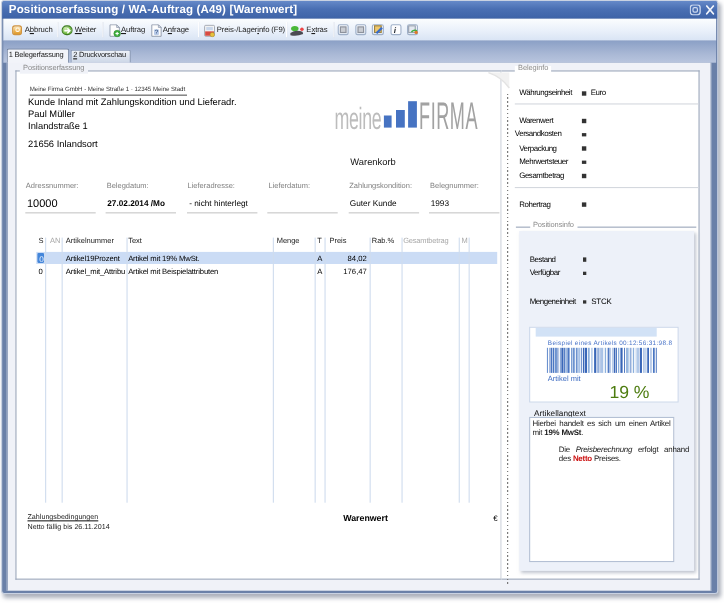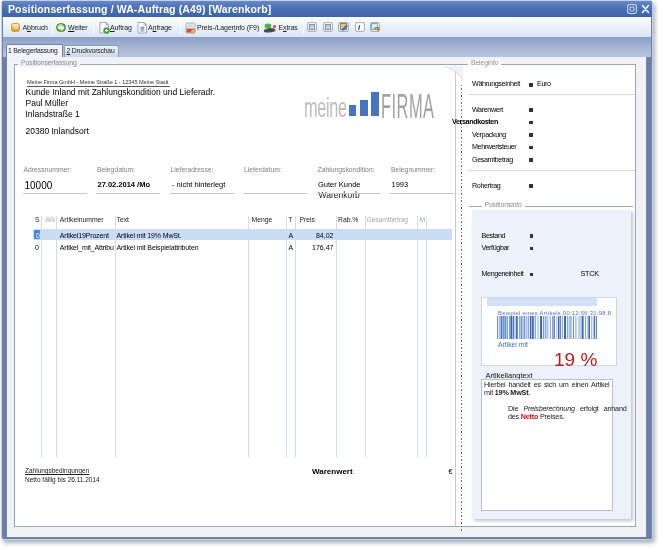--- a/index.html
+++ b/index.html
@@ -6,21 +6,21 @@
   body{font-family:"Liberation Sans", sans-serif;}
   .a{position:absolute;}
   .t{position:absolute;white-space:nowrap;line-height:1;}
   u{text-decoration:underline;}
 </style></head>
 <body>
 
 <div class="a" id="win" style="left:1px;top:0px;width:652px;height:540px;background:#6a80a8;border:1px solid #c9d2e2;border-radius:3px;box-shadow:2px 3px 4px rgba(100,110,130,.55);"></div>
 
 <div class="a" style="left:2px;top:1px;width:650px;height:16px;background:linear-gradient(180deg,#6589c8 0%,#4a6fb3 45%,#3e63a7 100%);border-radius:2px 2px 0 0;"></div>
-<div class="t" style="left:8px;top:4px;font-size:10.5px;font-weight:bold;letter-spacing:0.12px;color:#fff;">Positionserfassung / WA-Auftrag (A49) [Warenkorb]</div>
+<div class="t" style="left:8px;top:4px;font-size:10.5px;font-weight:bold;letter-spacing:0.12px;color:#fff;">Positionserfassung / WA-Auftrag (A49) [Warenwert]</div>
 <svg class="a" style="left:627px;top:4px;" width="24" height="10" viewBox="0 0 24 10">
  <rect x="0.5" y="0.5" width="9" height="9" rx="2.5" fill="none" stroke="#cdd9ef" stroke-width="1.2"></rect>
  <rect x="3" y="3" width="4" height="4" rx="1.2" fill="none" stroke="#cdd9ef" stroke-width="1.1"></rect>
  <path d="M15.5 1.5 L21.5 8.5 M21.5 1.5 L15.5 8.5" stroke="#f2f5fb" stroke-width="1.6" stroke-linecap="round"></path>
 </svg>
 
 <div class="a" style="left:3px;top:17px;width:648px;height:19.5px;background:linear-gradient(180deg,#fbfdfe 0%,#e9f0fa 55%,#d9e4f4 100%);"></div>
 <div id="toolbar">
 
  <div class="a" style="left:52.4px;top:20px;width:1px;height:13.5px;background:#b9c5d8;border-right:1px solid #fdfdfe;"></div>
@@ -110,29 +110,29 @@
 </svg>
 <div class="a" style="left:460.6px;top:85px;width:1.4px;height:446px;background:repeating-linear-gradient(180deg,#6d6d6d 0px,#6d6d6d 1.4px,transparent 1.4px,transparent 3.5px);"></div>
 
 <div id="doccontent">
 
  <div class="t" style="left:27px;top:80px;font-size:5.6px;letter-spacing:-0.05px;color:#333;">Meine Firma GmbH - Meine Straße 1 - 12345 Meine Stadt</div>
  <div class="a" style="left:27px;top:85.6px;width:143px;height:0.8px;background:#555;"></div>
  <div class="t" style="left:25.5px;top:88px;font-size:8.5px;color:#000;">Kunde Inland mit Zahlungskondition und Lieferadr.</div>
  <div class="t" style="left:25.5px;top:99px;font-size:8.5px;color:#000;">Paul Müller</div>
  <div class="t" style="left:25.5px;top:110px;font-size:8.5px;color:#000;">Inlandstraße 1</div>
- <div class="t" style="left:25.5px;top:126.5px;font-size:8.5px;color:#000;">20380 Inlandsort</div>
+ <div class="t" style="left:25.5px;top:126.5px;font-size:8.5px;color:#000;">21656 Inlandsort</div>
 
  <div class="t" style="left:303.5px;top:93.7px;font-size:28px;color:#bcbcbc;letter-spacing:-0.5px;transform:scale(0.58,1);transform-origin:0 0;">meine</div>
  <div class="a" style="left:349px;top:104.5px;width:7px;height:11.5px;background:#4673c2;"></div>
  <div class="a" style="left:359.5px;top:99.5px;width:8px;height:16.5px;background:#4673c2;"></div>
  <div class="a" style="left:370.5px;top:92px;width:8px;height:24px;background:#4673c2;"></div>
  <div class="t" style="left:380.5px;top:87.5px;font-size:35px;color:#a2a2a2;letter-spacing:1px;transform:scale(0.47,1);transform-origin:0 0;">FIRMA</div>
 
- <div class="t" style="left:318.5px;top:143px;font-size:8.5px;color:#111;margin-top:48px;">Warenkorb</div>
+ <div class="t" style="left:318.5px;top:143px;font-size:8.5px;color:#111;">Warenkorb</div>
 
  <div class="t" style="left:23.5px;top:167px;font-size:6.8px;color:#808080;">Adressnummer:</div>
  <div class="t" style="left:97px;top:167px;font-size:6.8px;color:#808080;">Belegdatum:</div>
  <div class="t" style="left:170.5px;top:167px;font-size:6.8px;color:#808080;">Lieferadresse:</div>
  <div class="t" style="left:244px;top:167px;font-size:6.8px;color:#808080;">Lieferdatum:</div>
  <div class="t" style="left:317.5px;top:167px;font-size:6.8px;color:#808080;">Zahlungskondition:</div>
  <div class="t" style="left:391px;top:167px;font-size:6.8px;color:#808080;">Belegnummer:</div>
 
  <div class="t" style="left:24.5px;top:181px;font-size:10px;color:#000;">10000</div>
  <div class="t" style="left:97.5px;top:181px;font-size:7.5px;color:#000;font-weight:bold;">27.02.2014 /Mo</div>
@@ -189,42 +189,42 @@
  <div class="t" style="left:448.5px;top:467.5px;font-size:7.2px;letter-spacing:-0.4px;color:#000;">€</div>
 </div>
 <div id="rightpanel">
 
  <div class="t" style="left:472px;top:80.3px;font-size:7.2px;letter-spacing:-0.4px;color:#000;">Währungseinheit</div>
  <div class="a" style="left:529px;top:83.2px;width:3.5px;height:3.5px;background:#333;"></div>
  <div class="t" style="left:537px;top:80.3px;font-size:7.2px;letter-spacing:-0.4px;color:#000;">Euro</div>
  <div class="a" style="left:467.5px;top:93.7px;width:167px;height:1px;background:#d4d8de;"></div>
  <div class="t" style="left:472px;top:105.8px;font-size:7.2px;letter-spacing:-0.4px;color:#000;">Warenwert</div>
  <div class="a" style="left:529px;top:108.4px;width:3.5px;height:3.5px;background:#333;"></div>
- <div class="t" style="left:452px;top:118.4px;font-size:7.2px;letter-spacing:-0.4px;color:#000;font-weight:bold;">Versandkosten</div>
+ <div class="t" style="left:468px;top:118.4px;font-size:7.2px;letter-spacing:-0.4px;color:#000;">Versandkosten</div>
  <div class="a" style="left:529px;top:120.9px;width:3.5px;height:3.5px;background:#333;"></div>
  <div class="t" style="left:472px;top:130.9px;font-size:7.2px;letter-spacing:-0.4px;color:#000;">Verpackung</div>
  <div class="a" style="left:529px;top:133.4px;width:3.5px;height:3.5px;background:#333;"></div>
  <div class="t" style="left:472px;top:143.2px;font-size:7.2px;letter-spacing:-0.4px;color:#000;">Mehrwertsteuer</div>
  <div class="a" style="left:529px;top:145.8px;width:3.5px;height:3.5px;background:#333;"></div>
  <div class="t" style="left:472px;top:155.5px;font-size:7.2px;letter-spacing:-0.4px;color:#000;">Gesamtbetrag</div>
  <div class="a" style="left:529px;top:158px;width:3.5px;height:3.5px;background:#333;"></div>
  <div class="a" style="left:467.5px;top:170.3px;width:167px;height:1px;background:#d4d8de;"></div>
  <div class="t" style="left:472px;top:181.8px;font-size:7.2px;letter-spacing:-0.4px;color:#000;">Rohertrag</div>
  <div class="a" style="left:529px;top:184.4px;width:3.5px;height:3.5px;background:#333;"></div>
 
  <div class="a" style="left:469px;top:205.5px;width:164px;height:1px;background:#9aa6ba;"></div>
  <div class="t" style="left:481.5px;top:202.2px;font-size:6.8px;letter-spacing:-0.1px;color:#8a8a8a;background:#fff;padding:0 3px;">Positionsinfo</div>
  <div class="a" style="left:471.5px;top:209.5px;width:159px;height:309.5px;background:#edf1f9;box-shadow:2px 2px 3px rgba(130,140,160,.5);"></div>
  <div class="t" style="left:481.5px;top:231.8px;font-size:7.2px;letter-spacing:-0.4px;color:#000;">Bestand</div>
  <div class="a" style="left:529.5px;top:234.3px;width:3.5px;height:3.5px;background:#333;"></div>
  <div class="t" style="left:481.5px;top:244.3px;font-size:7.2px;letter-spacing:-0.4px;color:#000;">Verfügbar</div>
  <div class="a" style="left:529.5px;top:246.8px;width:3.5px;height:3.5px;background:#333;"></div>
  <div class="t" style="left:481.5px;top:270.1px;font-size:7.2px;letter-spacing:-0.4px;color:#000;">Mengeneinheit</div>
  <div class="a" style="left:529.5px;top:272.6px;width:3.5px;height:3.5px;background:#333;"></div>
- <div class="t" style="left:537.5px;top:270.4px;font-size:7.2px;letter-spacing:-0.2px;color:#000;margin-left:43px;">STCK</div>
+ <div class="t" style="left:537.5px;top:270.4px;font-size:7.2px;letter-spacing:-0.2px;color:#000;">STCK</div>
 
  <div class="a" style="left:481px;top:296.5px;width:136px;height:69.5px;background:#fff;border:1px solid #ccd8ea;"></div>
  <div class="a" style="left:486.5px;top:297.5px;width:110.5px;height:8.5px;background:#d2e2f6;"></div>
  <div class="t" style="left:498px;top:310.5px;font-size:5.8px;letter-spacing:0.3px;color:#4a74c8;">Beispiel eines Artikels 00:12:56:31:98.8</div>
  <svg class="a" style="left:497px;top:316px;" width="101" height="23" viewBox="0 0 101 23">
       <rect x="0.0" y="0" width="1.2" height="23" fill="#6c92cf"></rect>
       <rect x="2.6" y="0" width="0.8" height="23" fill="#3a67b8"></rect>
       <rect x="3.9" y="0" width="1.2" height="23" fill="#4a76c2"></rect>
       <rect x="5.6" y="0" width="1.2" height="23" fill="#4a76c2"></rect>
       <rect x="7.3" y="0" width="2.0" height="23" fill="#6c92cf"></rect>
@@ -264,19 +264,19 @@
       <rect x="82.2" y="0" width="1.6" height="23" fill="#a8c2e6"></rect>
       <rect x="84.6" y="0" width="2.0" height="23" fill="#3a67b8"></rect>
       <rect x="88.0" y="0" width="0.8" height="23" fill="#6c92cf"></rect>
       <rect x="89.8" y="0" width="0.8" height="23" fill="#8db0dc"></rect>
       <rect x="91.4" y="0" width="1.6" height="23" fill="#3a67b8"></rect>
       <rect x="94.4" y="0" width="0.8" height="23" fill="#6c92cf"></rect>
       <rect x="96.6" y="0" width="1.6" height="23" fill="#4a76c2"></rect>
       <rect x="99.2" y="0" width="0.8" height="23" fill="#3a67b8"></rect>
     </svg>
  <div class="t" style="left:498px;top:341.5px;font-size:6.8px;color:#3f6dc2;">Artikel mit</div>
- <div class="t" style="left:554px;top:349.5px;font-size:19px;color:#b91c1c;">19 %</div>
+ <div class="t" style="left:554px;top:349.5px;font-size:16px;color:#4d7c0f;">19 %</div>
 
  <div class="t" style="left:485.5px;top:371.5px;font-size:7.5px;color:#111;">Artikellangtext</div>
  <div class="a" style="left:481px;top:378.5px;width:131.5px;height:132.5px;background:#fff;border:1px solid #b4c0d4;"></div>
  <div class="a" style="left:484px;top:381.3px;width:125.5px;font-size:7.2px;letter-spacing:-0.2px;line-height:8.1px;color:#1a1a1a;text-align:justify;">Hierbei handelt es sich um einen Artikel mit <b>19% MwSt</b>.</div>
  <div class="a" style="left:508px;top:405.2px;width:118.5px;font-size:7.2px;letter-spacing:-0.2px;line-height:8.1px;color:#1a1a1a;text-align:justify;">Die <i>Preisberechnung</i> erfolgt anhand des <b style="color:#cc1111;">Netto</b> Preises.</div>
 </div>
 
 </body></html>

